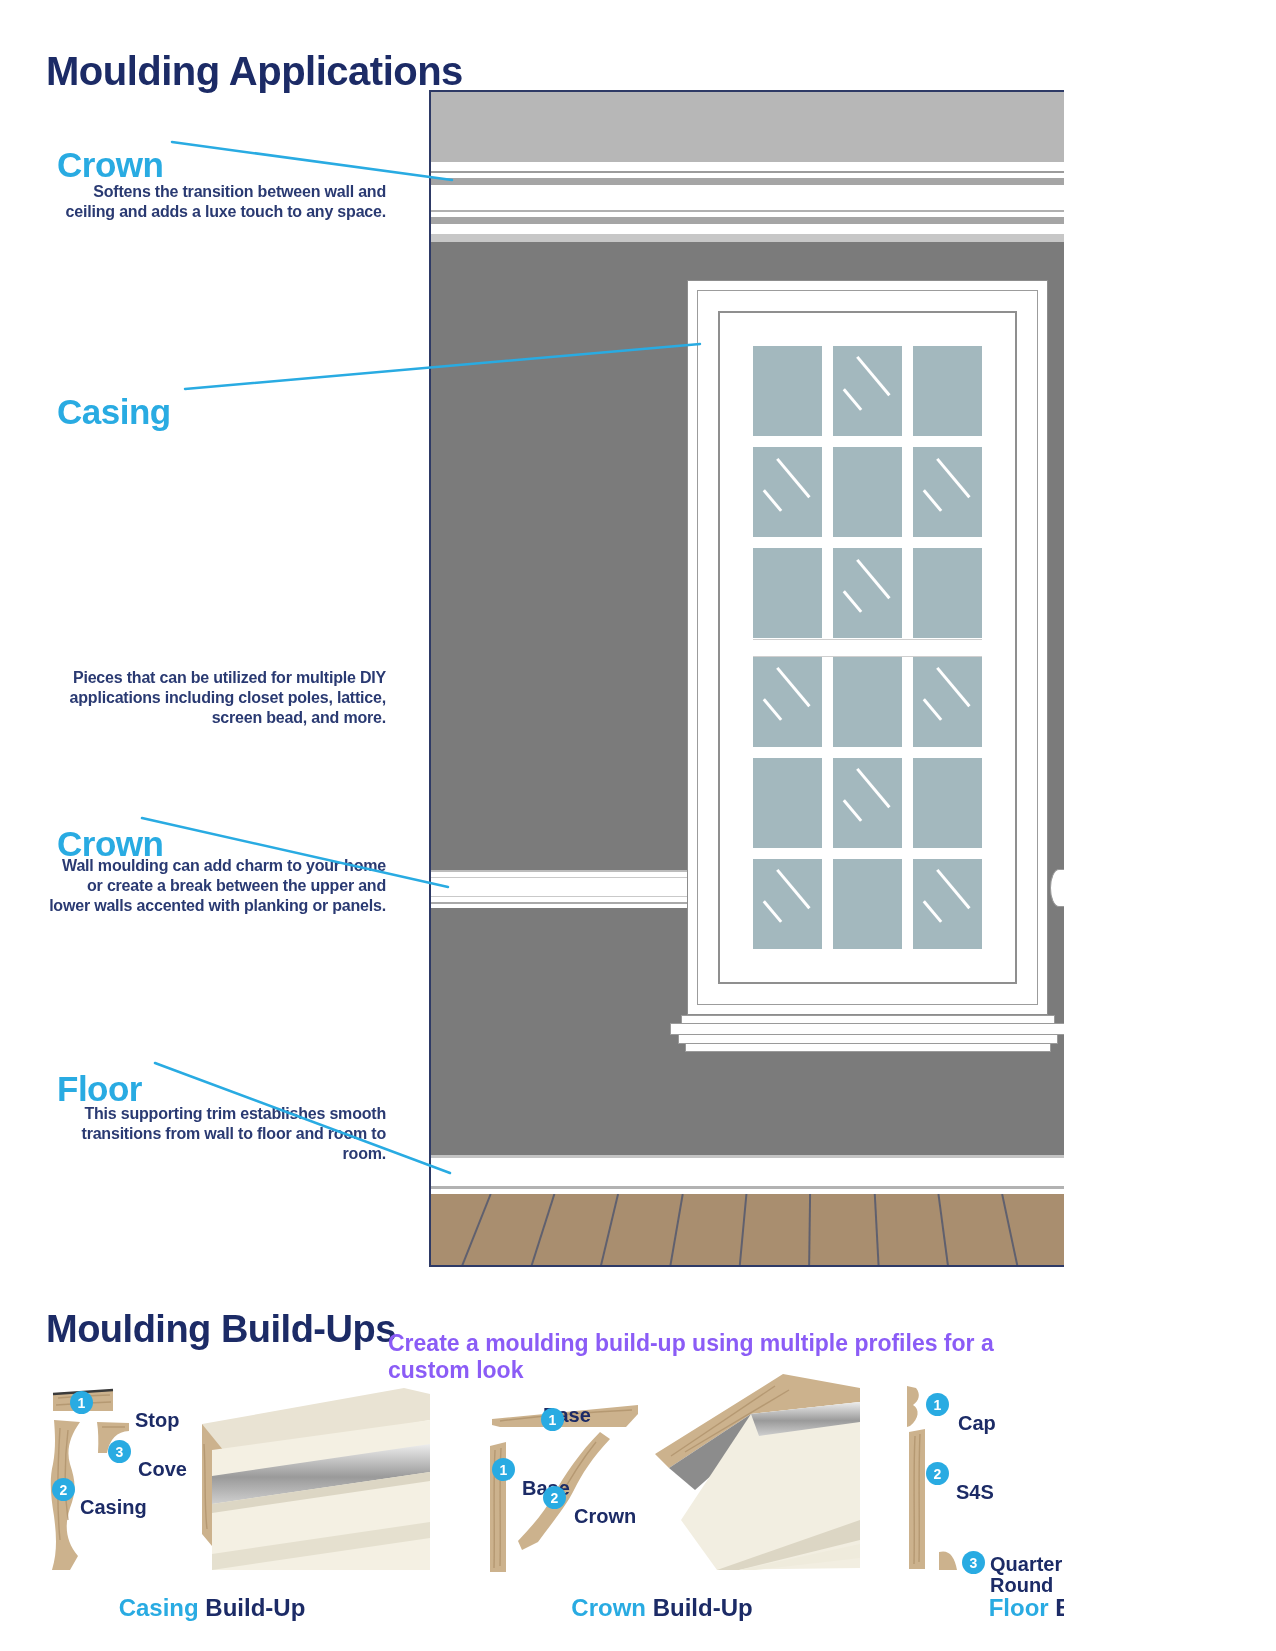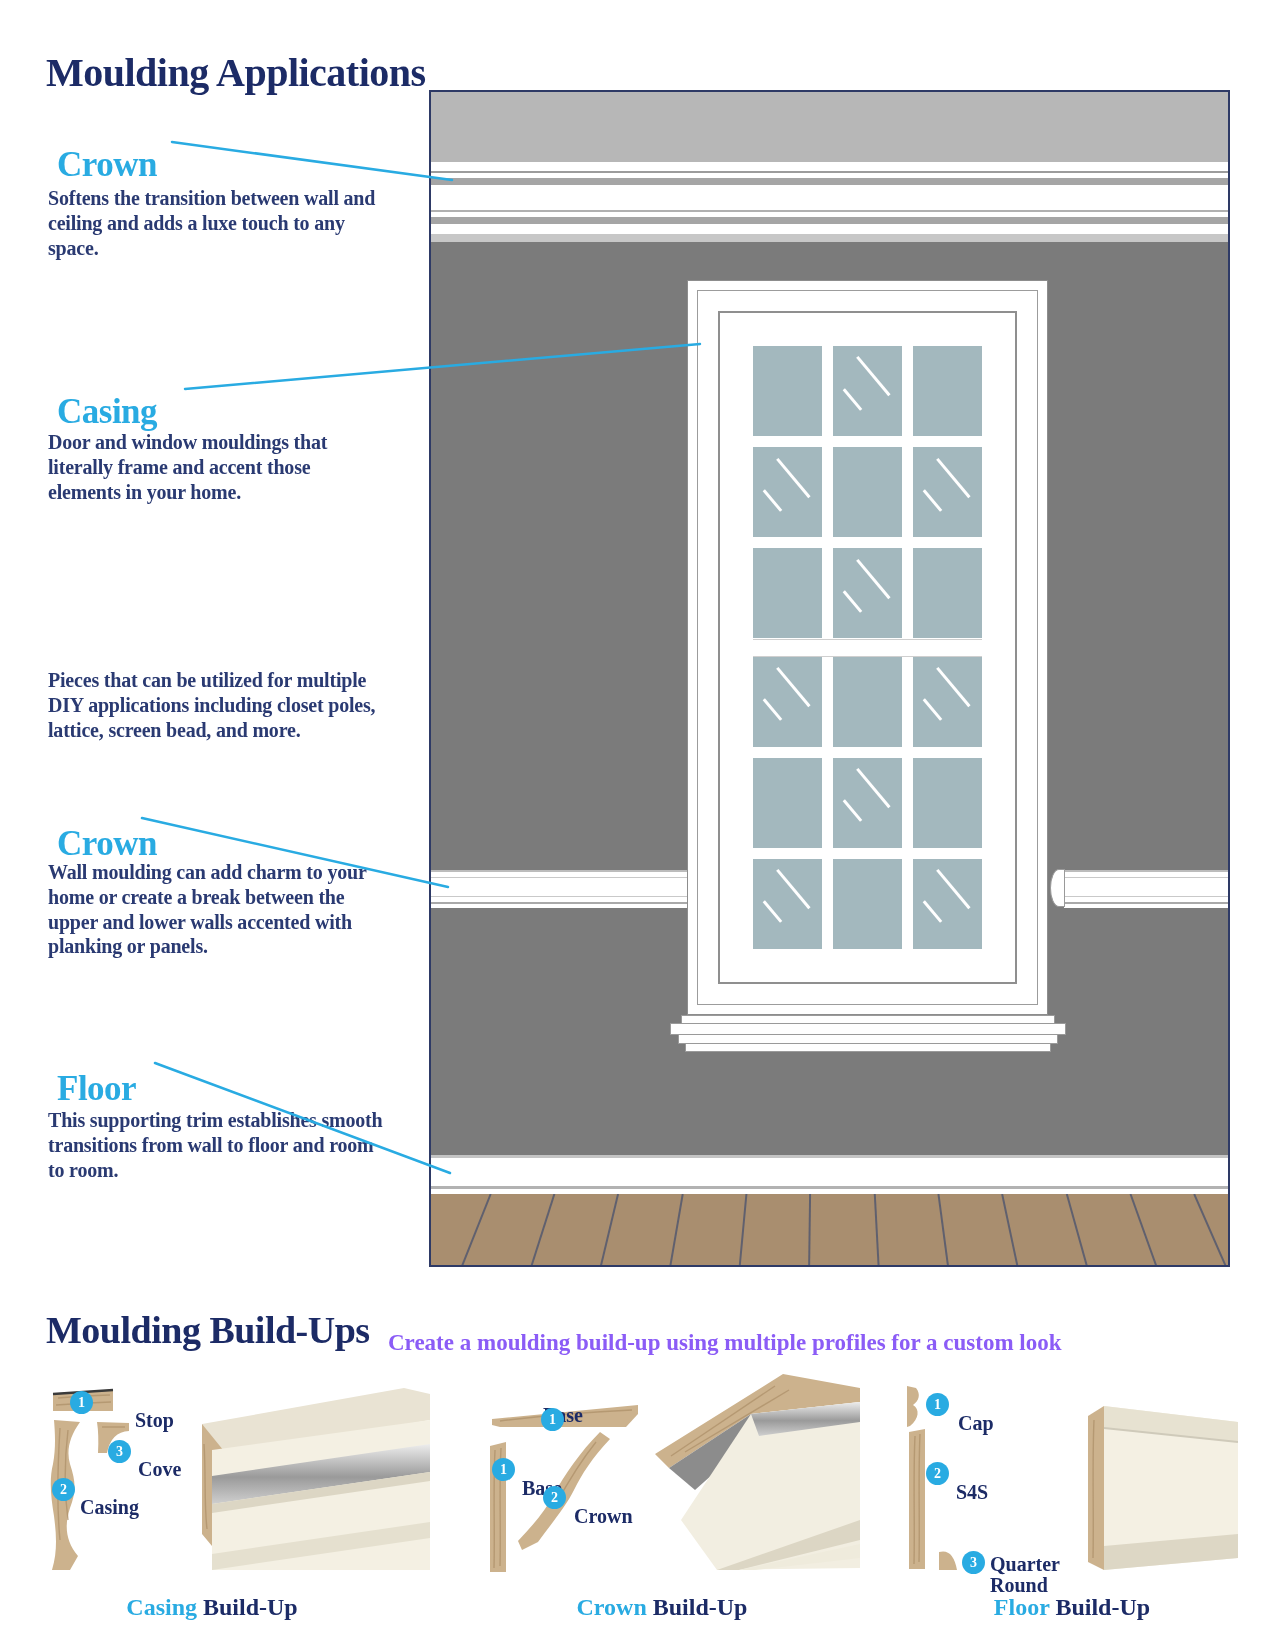--- a/index.html
+++ b/index.html
@@ -1,23 +1,23 @@
 <!DOCTYPE html>
 <html><head>
 <meta charset="utf-8">
 <style>
   html,body{margin:0;padding:0;background:#fff;}
-  .page{position:relative;width:1224px;height:1651px;background:#fff;overflow:hidden;
-        font-family:Liberation Serif, serif;padding-left:44px;}
+  .page{position:relative;width:1064px;height:1651px;background:#fff;overflow:hidden;
+        font-family:Liberation Sans, sans-serif;}
   
   .page-title{position:absolute;left:46px;top:22px;font-size:40px;font-weight:bold;
               color:#1c2b66;letter-spacing:-0.5px;}
   .sec-head{position:absolute;font-size:35px;font-weight:bold;color:#29abe2;letter-spacing:-0.5px;}
-  .sec-body{position:absolute;font-size:20px;font-weight:bold;color:#2a3a72;line-height:1.24;
-            width:338px;letter-spacing:-0.2px;}
+  .sec-body{position:absolute;font-size:16px;font-weight:bold;color:#2a3a72;line-height:1.24;
+            width:338px;letter-spacing:-0.2px;text-align:right;}
   #h-crown{left:57px;top:116px;}   #b-crown{left:48px;top:166px;}
   #h-casing{left:57px;top:363px;}  #b-casing{left:48px;top:410px;}
   #h-general{left:57px;top:576px;} #b-general{left:48px;top:620px;margin-top:48px;}
   #h-wall{left:57px;top:795px;}    #b-wall{left:48px;top:840px;}
   #h-floor{left:57px;top:1040px;}  #b-floor{left:48px;top:1088px;}
   
   .pointer-overlay{position:absolute;left:0;top:0;width:1276px;height:1651px;pointer-events:none;z-index:30;}
   
   .room{position:absolute;left:429px;top:90px;width:801px;height:1177px;background:#7b7b7b;
         border:2px solid #2e3a66;box-sizing:border-box;overflow:hidden;}
@@ -79,21 +79,20 @@
 <body>
 
 <div class="page">
 
   <h1 class="page-title">Moulding Applications</h1>
 
   <h2 class="sec-head" id="h-crown">Crown</h2>
   <p class="sec-body" id="b-crown">Softens the transition between wall and ceiling and adds a luxe touch to any space.</p>
 
   <h2 class="sec-head" id="h-casing">Casing</h2>
-  <p class="sec-body" id="b-casing">Door and window mouldings that literally frame and accent those elements in your home.</p>
 
   <p class="sec-body" id="b-general">Pieces that can be utilized for multiple DIY applications including closet poles, lattice, screen bead, and more.</p>
 
   <h2 class="sec-head" id="h-wall">Crown</h2>
   <p class="sec-body" id="b-wall">Wall moulding can add charm to your home or create a break between the upper and lower walls accented with planking or panels.</p>
 
   <h2 class="sec-head" id="h-floor">Floor</h2>
   <p class="sec-body" id="b-floor">This supporting trim establishes smooth transitions from wall to floor and room to room.</p>
 
   <svg class="pointer-overlay">

